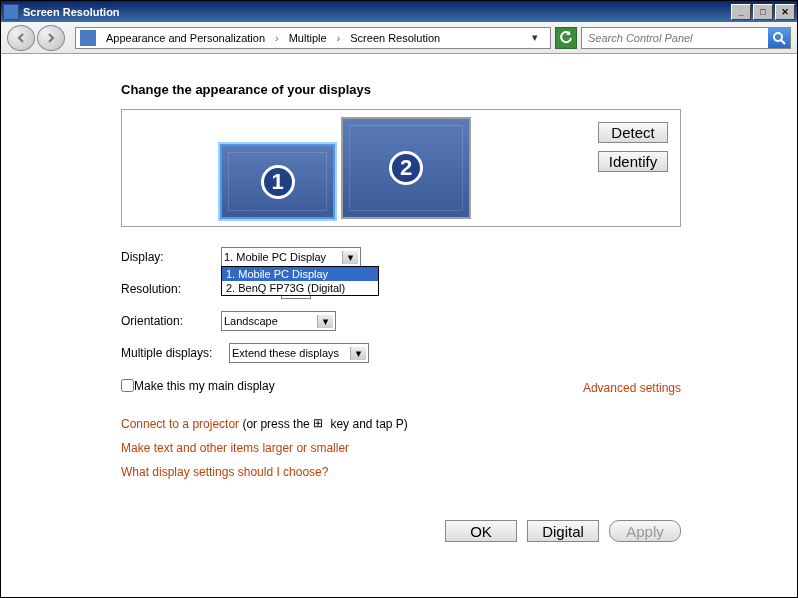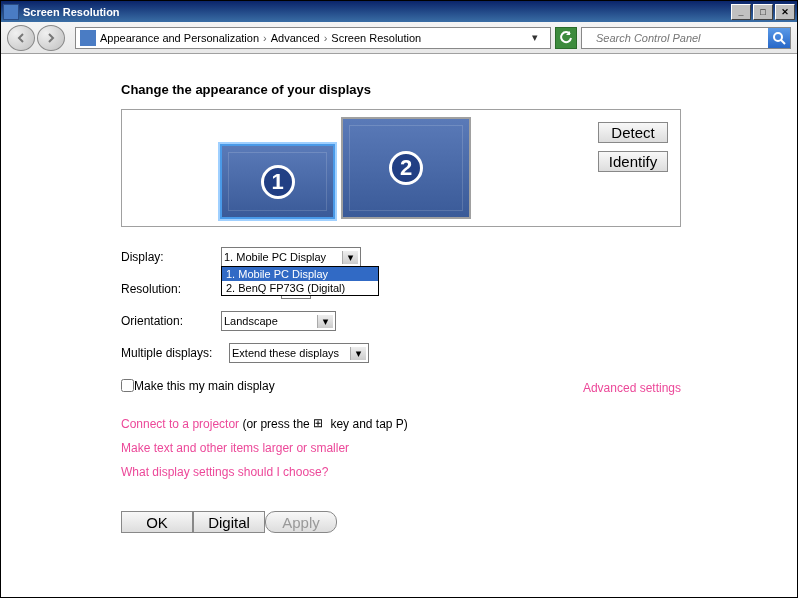--- a/index.html
+++ b/index.html
@@ -69,21 +69,21 @@
       cursor: pointer;
     }
     .breadcrumb {
       flex: 1;
       height: 22px;
       background: #fff;
       border: 1px solid #888;
       display: flex;
       align-items: center;
       padding: 0 4px;
-      gap: 4px;
+      gap: 10px;
       font-size: 11px;
     }
     .breadcrumb-icon {
       width: 16px; height: 16px;
       background: #4a7cc4;
     }
     .breadcrumb-sep { color: #666; }
     .breadcrumb-dropdown {
       margin-left: auto;
       width: 14px;
@@ -105,21 +105,21 @@
       height: 22px;
       background: #fff;
       border: 1px solid #888;
       display: flex;
       align-items: center;
     }
     .searchbox input {
       flex: 1;
       border: none;
       outline: none;
-      padding: 0 14px;
+      padding: 0 6px;
       font-size: 11px;
       font-style: italic;
       color: #888;
     }
     .search-btn {
       width: 22px; height: 20px;
       background: linear-gradient(to bottom, #5a9ae8, #2868c8);
       display: flex;
       align-items: center;
       justify-content: center;
@@ -252,21 +252,21 @@
       margin: 16px 0 6px 0;
     }
     .checkbox-row input { margin: 0; }
     
     .adv-row {
       display: flex;
       justify-content: flex-end;
       width: 560px;
       margin-top: -18px;
     }
-    .link { color: #ec4899; cursor: pointer; font-size: 12px; }
+    .link { color: #c2410c; cursor: pointer; font-size: 12px; }
     
     .links-block { margin-top: 22px; }
     .links-block div { margin-bottom: 10px; font-size: 12px; }
     .plain-text { color: #000; }
     
     .win-key {
       display: inline-block;
       width: 14px; height: 11px;
       position: relative;
       vertical-align: middle;
@@ -277,22 +277,23 @@
       color: #000;
       position: absolute;
       top: -3px;
       left: 0;
     }
     
     
     .bottom-buttons {
       width: 560px;
       display: flex;
-      gap: 0;
-      margin-top: 32px;
+      justify-content: flex-end;
+      gap: 10px;
+      margin-top: 41px;
     }
     .btn {
       width: 72px;
       height: 22px;
       background: linear-gradient(to bottom, #f8f8f8, #ddd);
       border: 1px solid #888;
       font-size: 15px;
       cursor: pointer;
     }
     .btn:disabled { color: #999; cursor: default; border-radius: 10px; }
@@ -321,21 +322,21 @@
     <div class="nav-btn">
       <svg width="12" height="12" viewBox="0 0 12 12">
           <path d="M4 2 L8 6 L4 10" stroke="#777" stroke-width="2" fill="none"></path>
         </svg>
     </div>
   </div>
   <div class="breadcrumb">
     <div class="breadcrumb-icon"></div>
     <span>Appearance and Personalization</span>
     <span class="breadcrumb-sep">›</span>
-    <span>Advanced</span>
+    <span>Multiple</span>
     <span class="breadcrumb-sep">›</span>
     <span>Screen Resolution</span>
     <span class="breadcrumb-dropdown">▾</span>
   </div>
   <div class="refresh-btn">
     <svg width="14" height="14" viewBox="0 0 14 14">
       <path d="M11 3 A5 5 0 1 0 12 7" stroke="#fff" stroke-width="2" fill="none"></path>
       <path d="M11 0 L11 4 L7 4 Z" fill="#fff"></path>
     </svg>
   </div>

